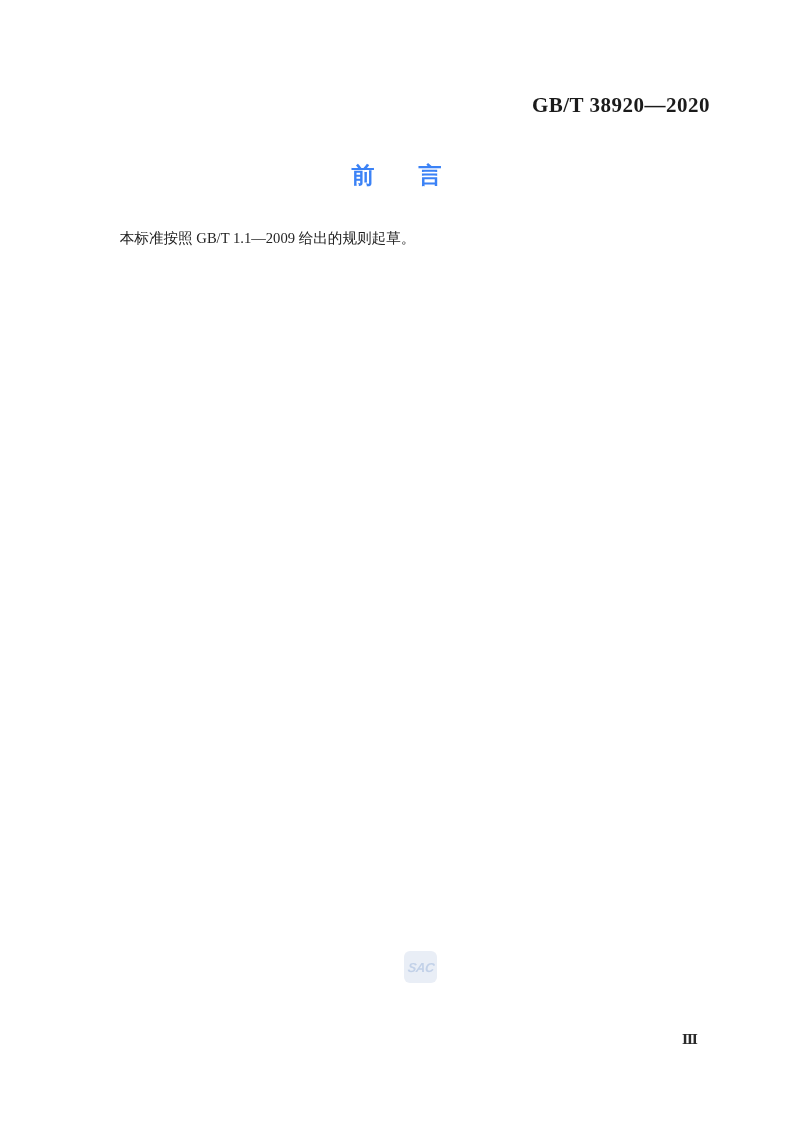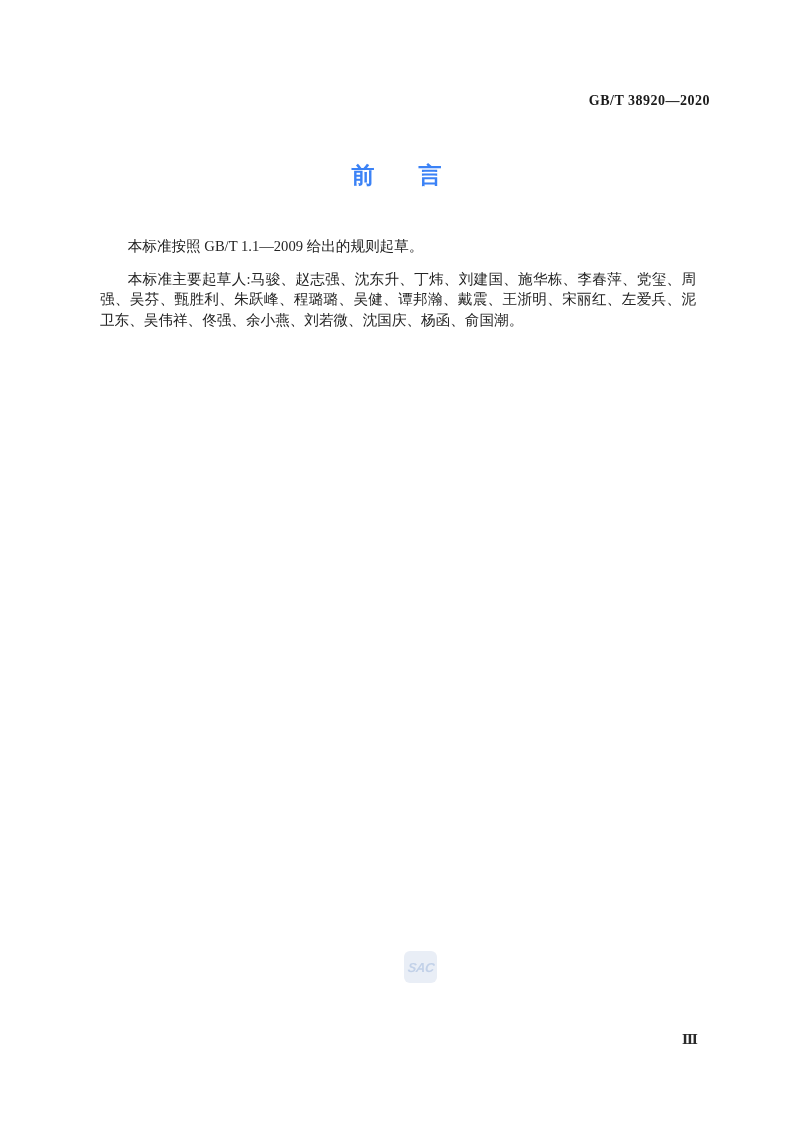--- a/index.html
+++ b/index.html
@@ -7,21 +7,21 @@
     position:relative;
     width:793px;height:1122px;
     background:#ffffff;
     font-family:"Liberation Serif","DejaVu Serif",serif;
     color:#212121;
     overflow:hidden;
   }
   .std-code{
     position:absolute;
     top:93px;right:83px;
-    font-size:14px;
+    font-size:21px;
     font-weight:bold;
     letter-spacing:0.5px;
     color:#1b1b1b;
   }
   .doc-title{
     position:absolute;
     top:160px;left:0;
     width:100%;
     text-align:center;
     font-size:23px;
@@ -32,21 +32,21 @@
   .body-text{
     position:absolute;
     left:88px;top:224px;
     width:620px;
     font-size:14.6px;
     line-height:20.5px;
     text-align:justify;
     color:#232323;
   }
   .body-text p{
-    margin:12px;
+    margin:4px;
     text-indent:1.9em;
   }
   .watermark{
     position:absolute;
     left:404px;top:951px;
     width:33px;height:32px;
     background:#e9eef6;
     border-radius:6px;
     display:flex;
     align-items:center;
@@ -75,21 +75,20 @@
 <div class="page">
 
   <div class="std-code">GB/T 38920—2020</div>
 
   <div class="doc-title">
     <span class="t-left">前</span><span>言</span>
   </div>
 
   <div class="body-text">
     <p>本标准按照 GB/T 1.1—2009 给出的规则起草。</p>
-    <p>本标准主要起草人:马骏、赵志强、沈东升、丁炜、刘建国、施华栋、李春萍、党玺、周强、吴芬、甄胜利、朱跃峰、程璐璐、吴健、谭邦瀚、戴震、王浙明、宋丽红、左爱兵、泥卫东、吴伟祥、佟强、余小燕、刘若微、沈国庆、杨函、俞国潮。</p>
   </div>
 
   <div class="watermark">
     <span>SAC</span>
   </div>
 
   <div class="page-number">Ⅲ</div>
 
 </div>
 

